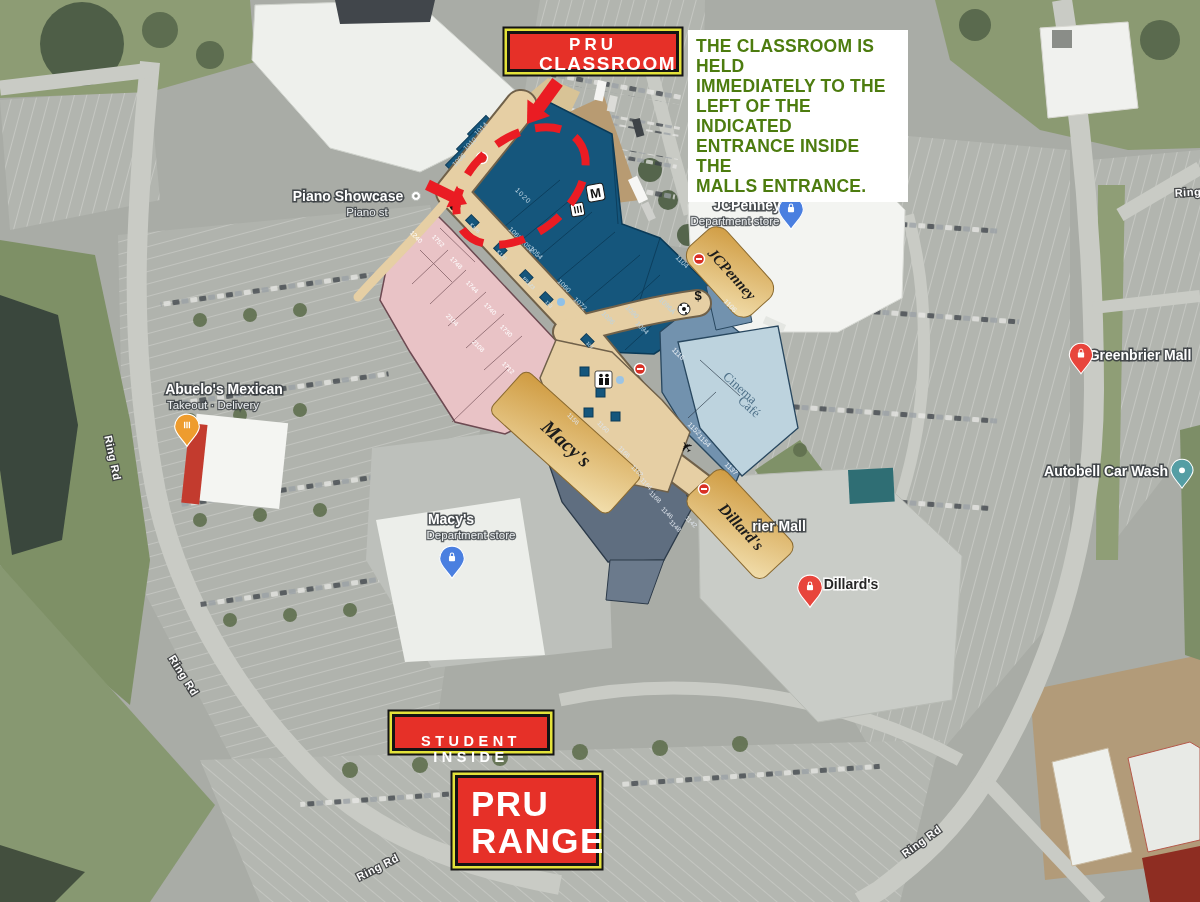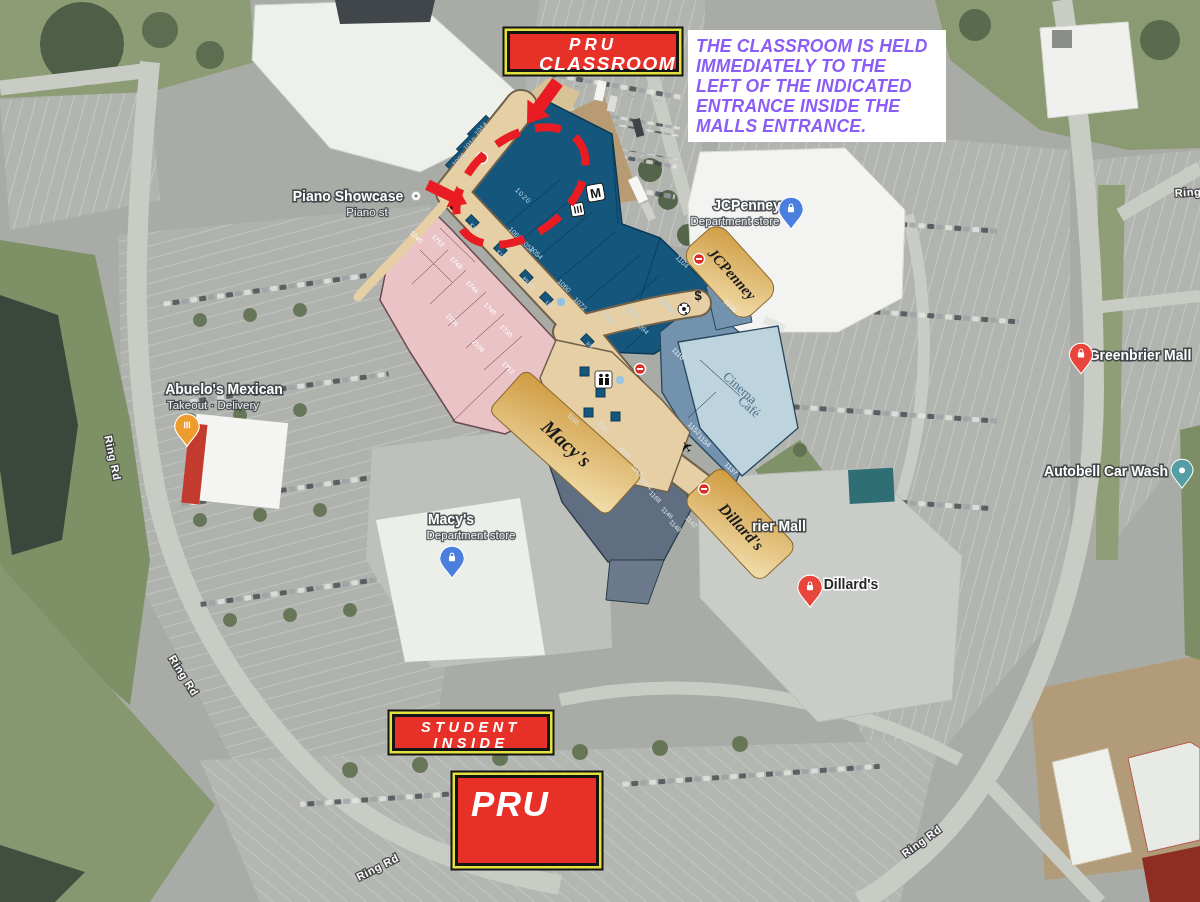--- a/index.html
+++ b/index.html
@@ -1,29 +1,29 @@
 <!DOCTYPE html>
 <html><head>
 <meta charset="utf-8">
 <style>
   html,body{margin:0;padding:0;background:#222;}
   .stage{position:relative;width:1200px;height:902px;overflow:hidden;
          font-family:"Liberation Sans",sans-serif;background:#a9aca6;}
   .stage svg{position:absolute;left:0;top:0;z-index:1;}
-  .overlay{position:absolute;z-index:2;box-sizing:border-box;font-style:italic;}
+  .overlay{position:absolute;z-index:2;box-sizing:border-box;}
   .banner{background:#e63028;border:3px solid #141414;
           box-shadow:0 0 0 2.5px #e3e23a,0 0 0 4.5px #141414;
           color:#fff;font-weight:bold;text-align:center;}
   #pru-classroom{left:507px;top:31px;width:172px;height:41px;padding-top:2px;}
   #pru-classroom .l1{display:block;font-size:17px;letter-spacing:4px;line-height:18px;}
   #pru-classroom .l2{display:block;font-size:19px;letter-spacing:1.5px;line-height:19px;text-align:right;}
-  #note-box{left:688px;top:30px;width:258px;background:#fff;color:#8b5cf6;
+  #note-box{left:688px;top:30px;width:220px;background:#fff;color:#4d7c0f;
             padding:6px 8px;font-size:17.5px;font-weight:bold;line-height:20px;
             letter-spacing:.2px;white-space:pre-line;}
-  #student-parking{left:392px;top:714px;width:158px;height:37px;padding-top:2px;}
+  #student-parking{left:392px;top:714px;width:158px;height:37px;padding-top:16px;}
   #student-parking .l1,#student-parking .l2{display:block;font-size:14.5px;letter-spacing:4.5px;line-height:16px;}
   #pru-range{left:455px;top:775px;width:144px;height:91px;text-align:left;padding:7px 0 0 13px;}
   #pru-range .l1,#pru-range .l2{display:block;font-size:35px;letter-spacing:1.5px;line-height:37px;font-weight:bold;}
   text{font-family:"Liberation Sans",sans-serif;}
   .poi-name{font-size:14px;font-weight:bold;fill:#ffffff;stroke:rgba(50,55,60,.85);
             stroke-width:3px;paint-order:stroke;text-anchor:middle;}
   .poi-sub{font-size:11.5px;fill:#eceff1;stroke:rgba(50,55,60,.75);stroke-width:2.5px;
            paint-order:stroke;text-anchor:middle;}
   .poi-dark{font-size:14px;font-weight:bold;fill:#262626;stroke:rgba(255,255,255,.92);
             stroke-width:3px;paint-order:stroke;text-anchor:middle;}
@@ -448,14 +448,15 @@
 ENTRANCE INSIDE THE
 MALLS ENTRANCE.</div>
 
 <div class="overlay banner" id="student-parking">
   <span class="l1">STUDENT</span>
   <span class="l2">INSIDE</span>
 </div>
 
 <div class="overlay banner" id="pru-range">
   <span class="l1">PRU</span>
+  <span class="l2">RANGE</span>
 </div>
 </div>
 
 </body></html>

